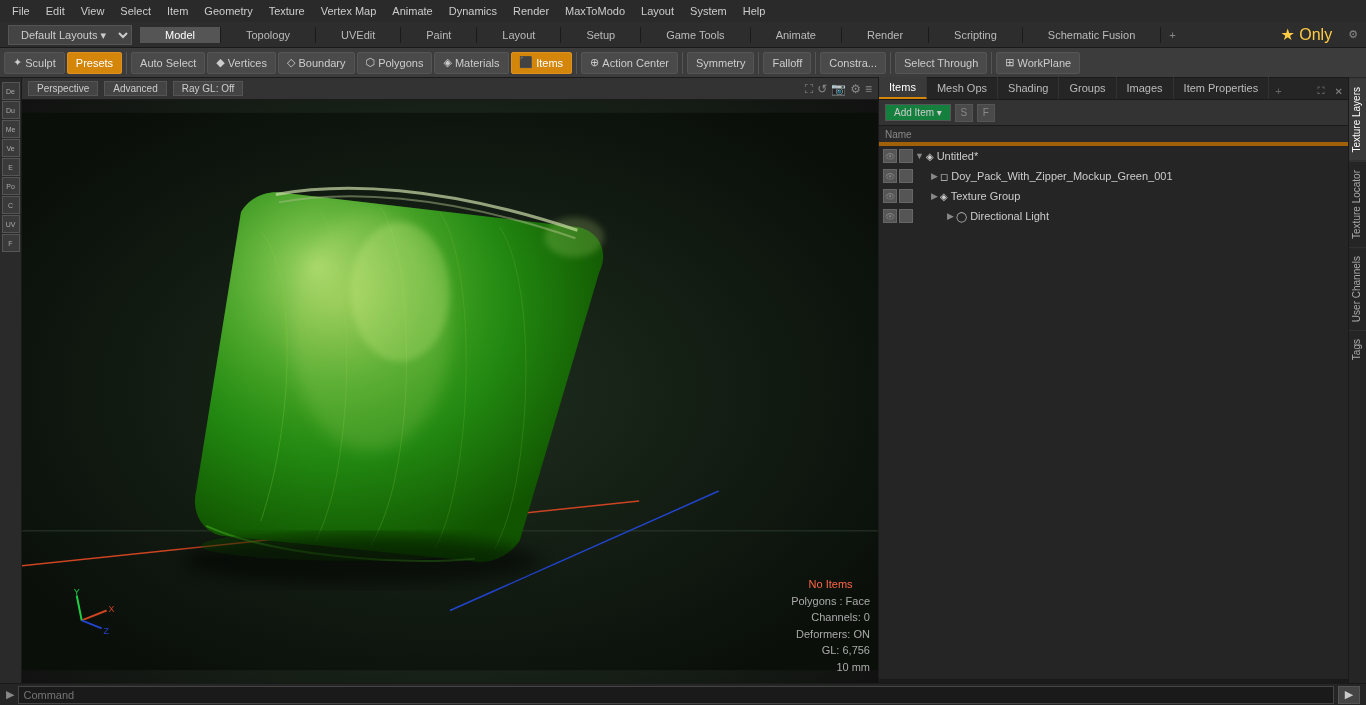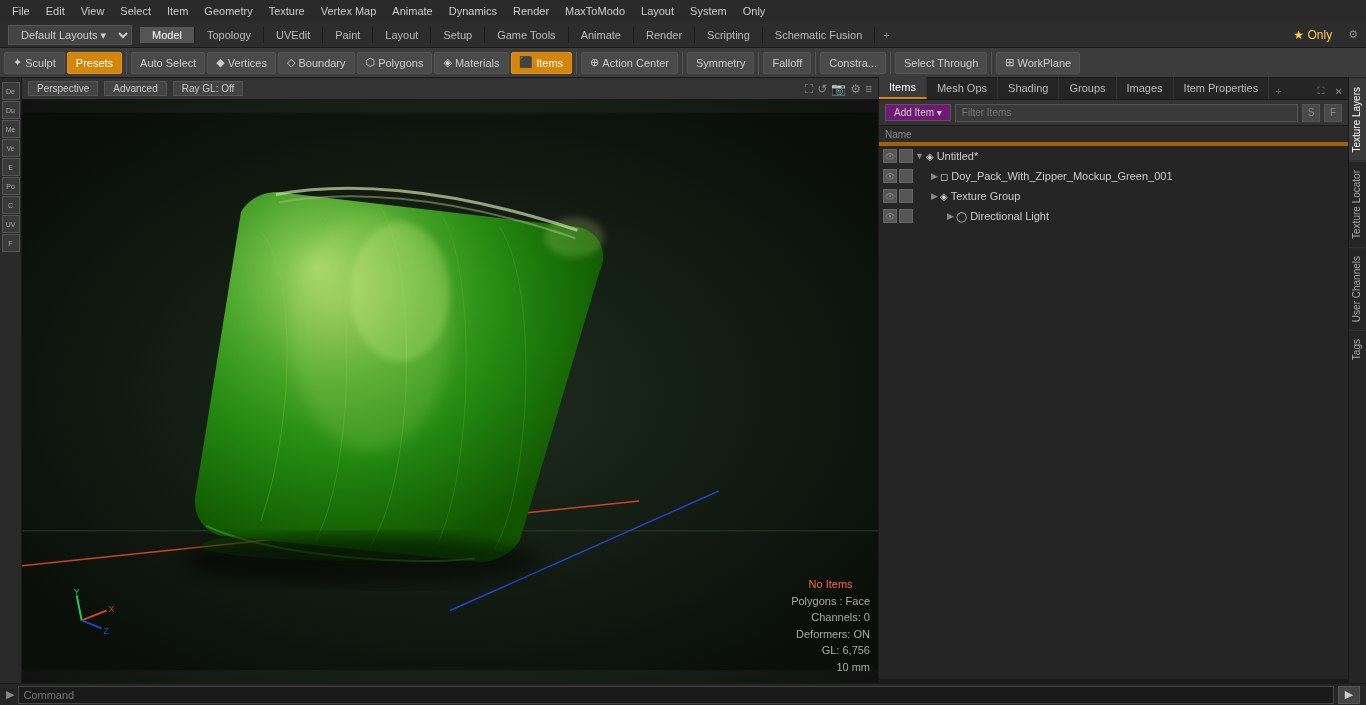--- a/index.html
+++ b/index.html
@@ -5,24 +5,24 @@
     * { margin: 0; padding: 0; box-sizing: border-box; }
     body { width: 1366px; height: 705px; background: #3a3a3a; font-family: 'Segoe UI', Arial, sans-serif; font-size: 11px; color: #ccc; overflow: hidden; }
 
     
     #menubar { display: flex; align-items: center; background: #2a2a2a; height: 22px; padding: 0 4px; gap: 0; }
     .menu-item { padding: 2px 8px; color: #ccc; cursor: pointer; font-size: 11px; }
 
     
     #layout-bar { display: flex; align-items: center; background: #2d2d2d; height: 26px; border-bottom: 1px solid #1a1a1a; justify-content: flex-end; }
     .layout-dropdown { background: #444; border: 1px solid #555; color: #ccc; padding: 2px 8px; font-size: 11px; margin: 0 4px; }
-    .layout-tab { padding: 3px 12px; font-size: 11px; color: #bbb; cursor: pointer; border-right: 1px solid #1a1a1a; height: 16px; display: flex; align-items: center; }
+    .layout-tab { padding: 3px 25px; font-size: 11px; color: #bbb; cursor: pointer; border-right: 1px solid #1a1a1a; height: 16px; display: flex; align-items: center; }
     .layout-tab.active { background: #555; color: #fff; }
     .layout-plus { padding: 3px 8px; color: #888; cursor: pointer; }
-    .layout-star { margin-left: auto; padding: 3px 8px; color: #ffcc44; font-size: 12px; cursor: pointer; }
+    .layout-star { margin-left: auto; padding: 3px 8px; color: #ffcc44; font-size: 16px; cursor: pointer; }
     .layout-gear { padding: 3px 8px; color: #888; cursor: pointer; }
 
     
     #toolbar { display: flex; align-items: center; background: #3c3c3c; height: 30px; border-bottom: 1px solid #1a1a1a; padding: 0 4px; gap: 2px; }
     .tool-btn { display: flex; align-items: center; gap: 3px; padding: 2px 8px; background: #4a4a4a; border: 1px solid #555; color: #ccc; cursor: pointer; font-size: 11px; height: 22px; border-radius: 2px; white-space: nowrap; }
     .tool-btn.active { background: #d4860a; border-color: #e09020; color: #fff; }
     .tool-sep { width: 1px; background: #555; height: 22px; margin: 0 2px; }
 
     
     #main { display: flex; height: calc(705px - 22px - 26px - 30px - 22px); }
@@ -54,21 +54,21 @@
     #panel-tabs { display: flex; background: #252525; height: 22px; border-bottom: 1px solid #1a1a1a; align-items: flex-end; }
     .panel-tab { padding: 2px 10px; font-size: 11px; color: #bbb; cursor: pointer; border-right: 1px solid #333; height: 22px; display: flex; align-items: center; }
     .panel-tab.active { background: #3a3a3a; color: #fff; border-bottom: 2px solid #d4860a; }
     .panel-tab-plus { padding: 2px 6px; color: #666; }
     .panel-icons { margin-left: auto; display: flex; align-items: center; }
     .panel-icon-btn { padding: 2px 5px; color: #888; cursor: pointer; font-size: 10px; }
 
     
     #items-panel { display: flex; flex-direction: column; height: 100%; }
     #items-toolbar { display: flex; align-items: center; background: #333; height: 26px; padding: 0 6px; gap: 4px; border-bottom: 1px solid #1a1a1a; }
-    .items-btn { padding: 2px 8px; background: #701a75; border: 1px solid #555; color: #ccc; font-size: 10px; cursor: pointer; }
+    .items-btn { padding: 2px 8px; background: #15803d; border: 1px solid #555; color: #ccc; font-size: 10px; cursor: pointer; }
     .filter-input { flex: 1; background: #3a3a3a; border: 1px solid #555; color: #ccc; padding: 2px 6px; font-size: 10px; height: 18px; }
     .items-icon-btn { width: 18px; height: 18px; background: #4a4a4a; border: 1px solid #555; color: #888; display: flex; align-items: center; justify-content: center; font-size: 10px; cursor: pointer; }
 
     #items-column-header { display: flex; align-items: center; background: #2a2a2a; height: 20px; padding: 0 6px; border-bottom: 4px solid #a16207; }
     .col-header { font-size: 10px; color: #888; flex: 1; }
 
     #items-tree { flex: 1; overflow-y: auto; background: #252525; }
     .tree-row { display: flex; align-items: center; height: 20px; padding: 0 4px; cursor: pointer; }
     .vis-btn { width: 14px; height: 14px; background: #555; border: 1px solid #666; cursor: pointer; display: flex; align-items: center; justify-content: center; font-size: 8px; color: #888; margin-right: 2px; }
     .tree-arrow { color: #888; font-size: 9px; margin-right: 2px; cursor: pointer; }
@@ -105,21 +105,21 @@
   <span class="menu-item">Item</span>
   <span class="menu-item">Geometry</span>
   <span class="menu-item">Texture</span>
   <span class="menu-item">Vertex Map</span>
   <span class="menu-item">Animate</span>
   <span class="menu-item">Dynamics</span>
   <span class="menu-item">Render</span>
   <span class="menu-item">MaxToModo</span>
   <span class="menu-item">Layout</span>
   <span class="menu-item">System</span>
-  <span class="menu-item">Only</span>
+  <span class="menu-item">Help</span>
 </div>
 
 <div id="layout-bar">
   <div style="padding: 0 4px;">
     <select class="layout-dropdown">
       <option>Default Layouts ▾</option>
     </select>
   </div>
   <div class="layout-tab active">
       <span>Model</span>
@@ -358,21 +358,20 @@
         </div>
       </div>
 
       <div id="items-panel">
 
         <div id="items-toolbar">
           <div class="items-btn">
             <span>Add Item</span>
             <span> ▾</span>
           </div>
-          <input class="filter-input" type="text" placeholder="Filter Items" style="">
           <div class="items-icon-btn">S</div>
           <div class="items-icon-btn">F</div>
         </div>
 
         <div id="items-column-header">
           <span class="col-header">Name</span>
         </div>
 
         <div id="items-tree">
 

